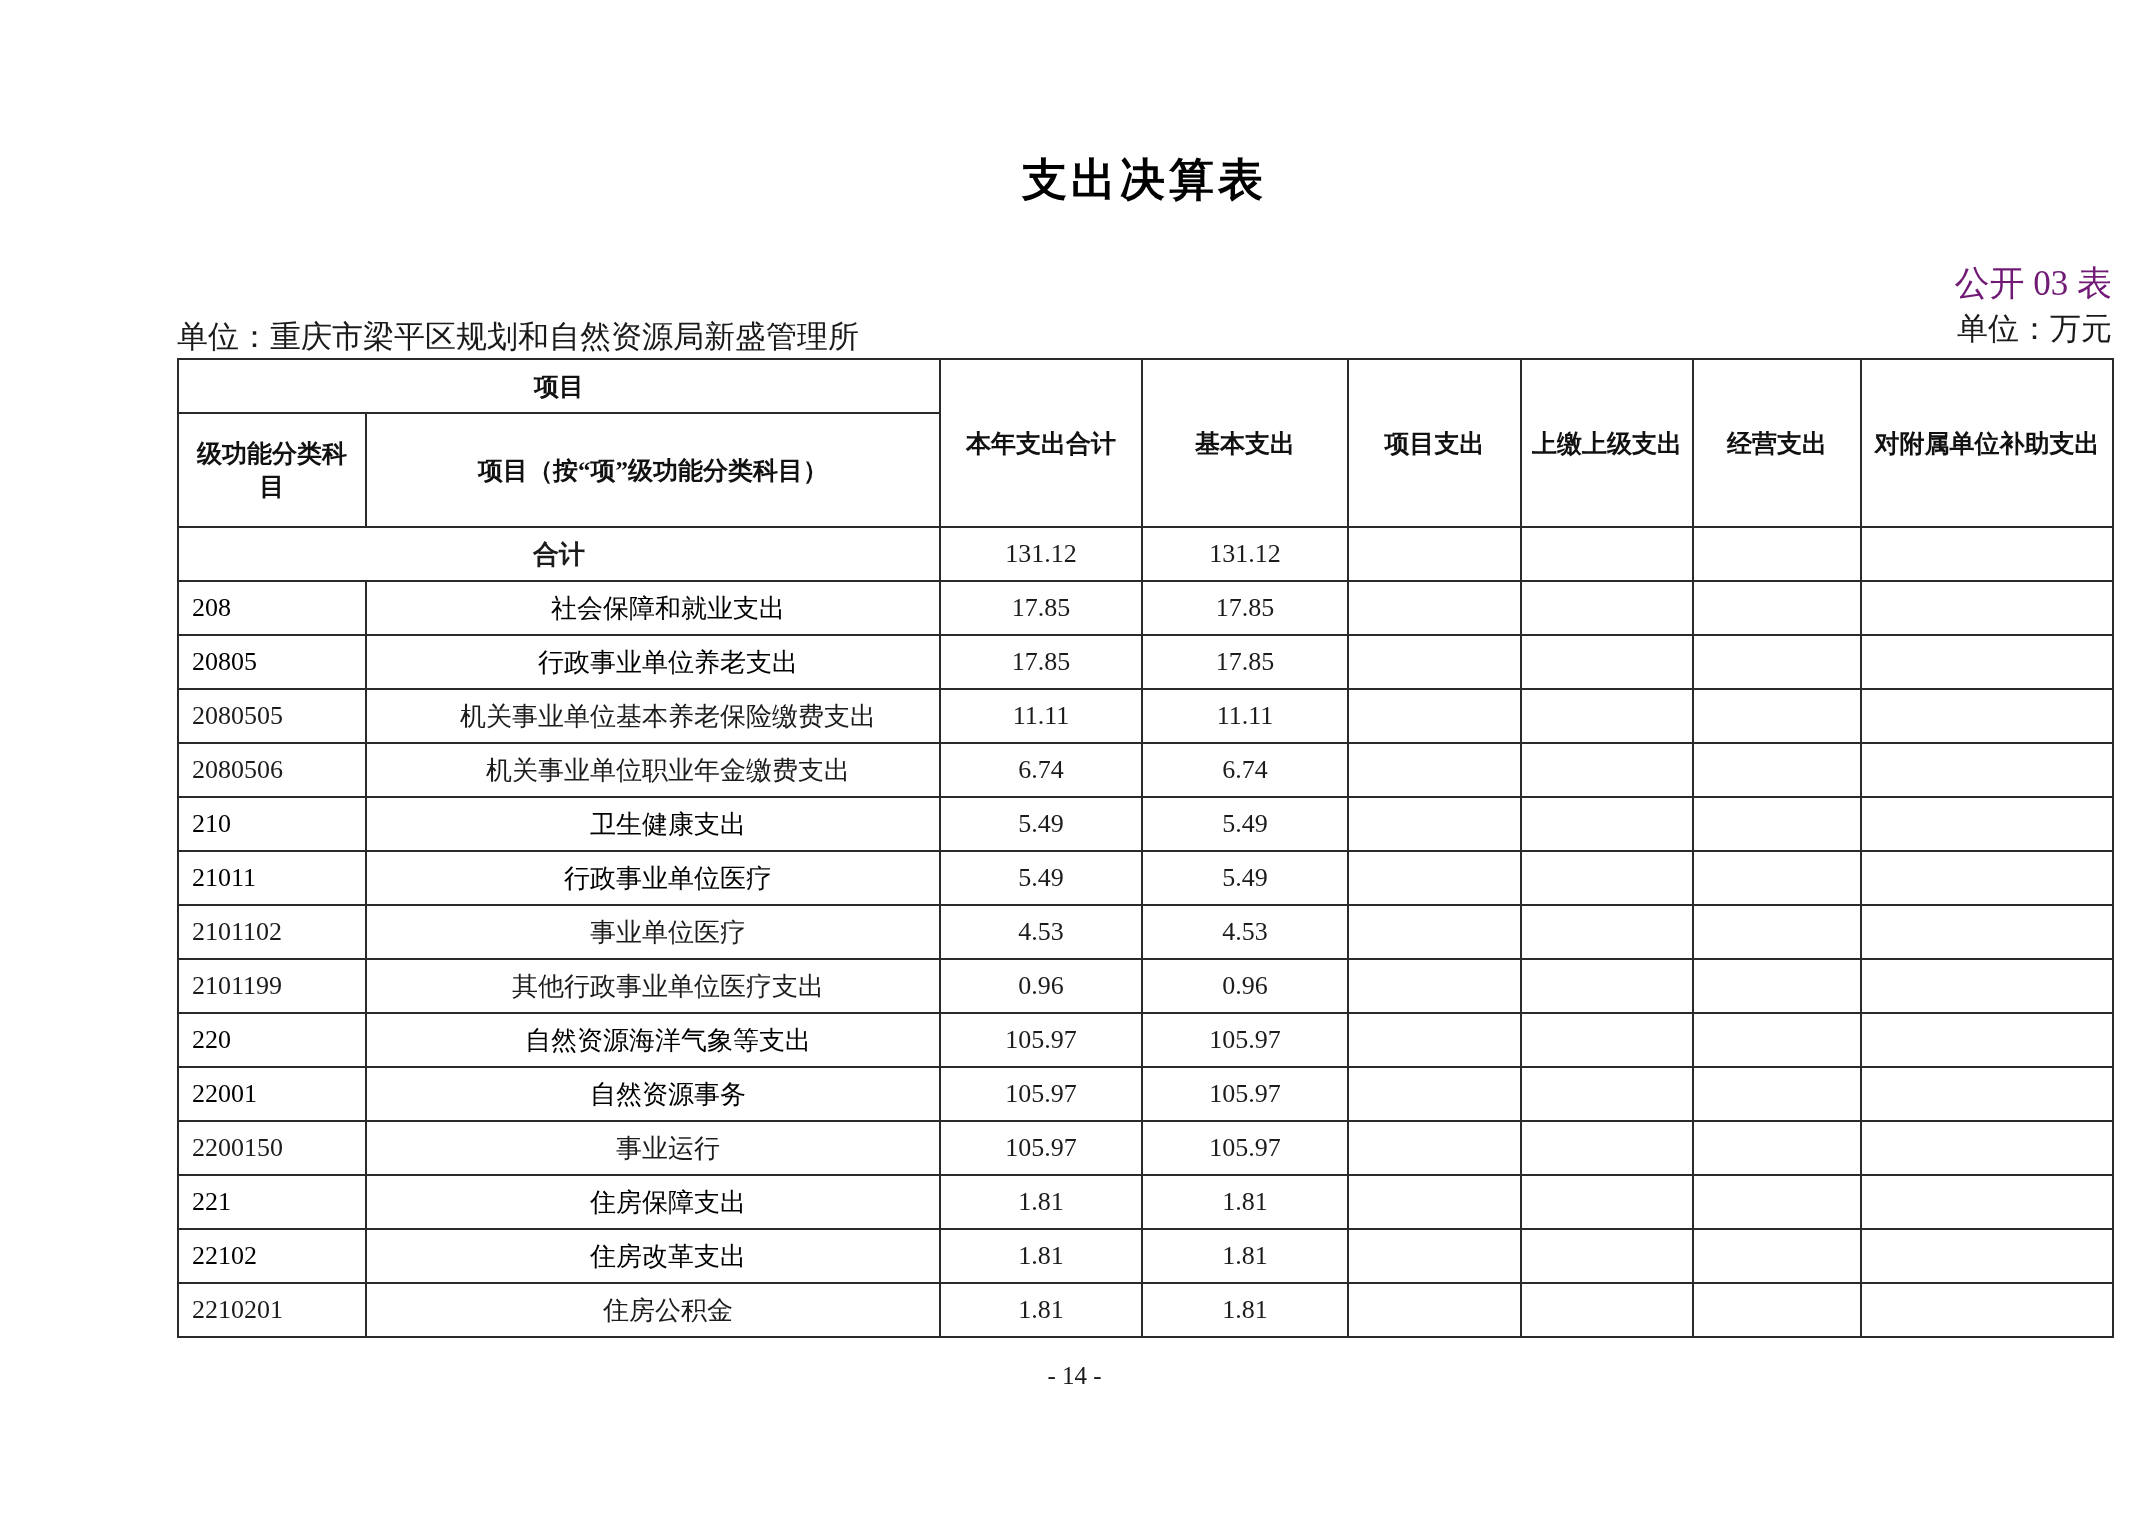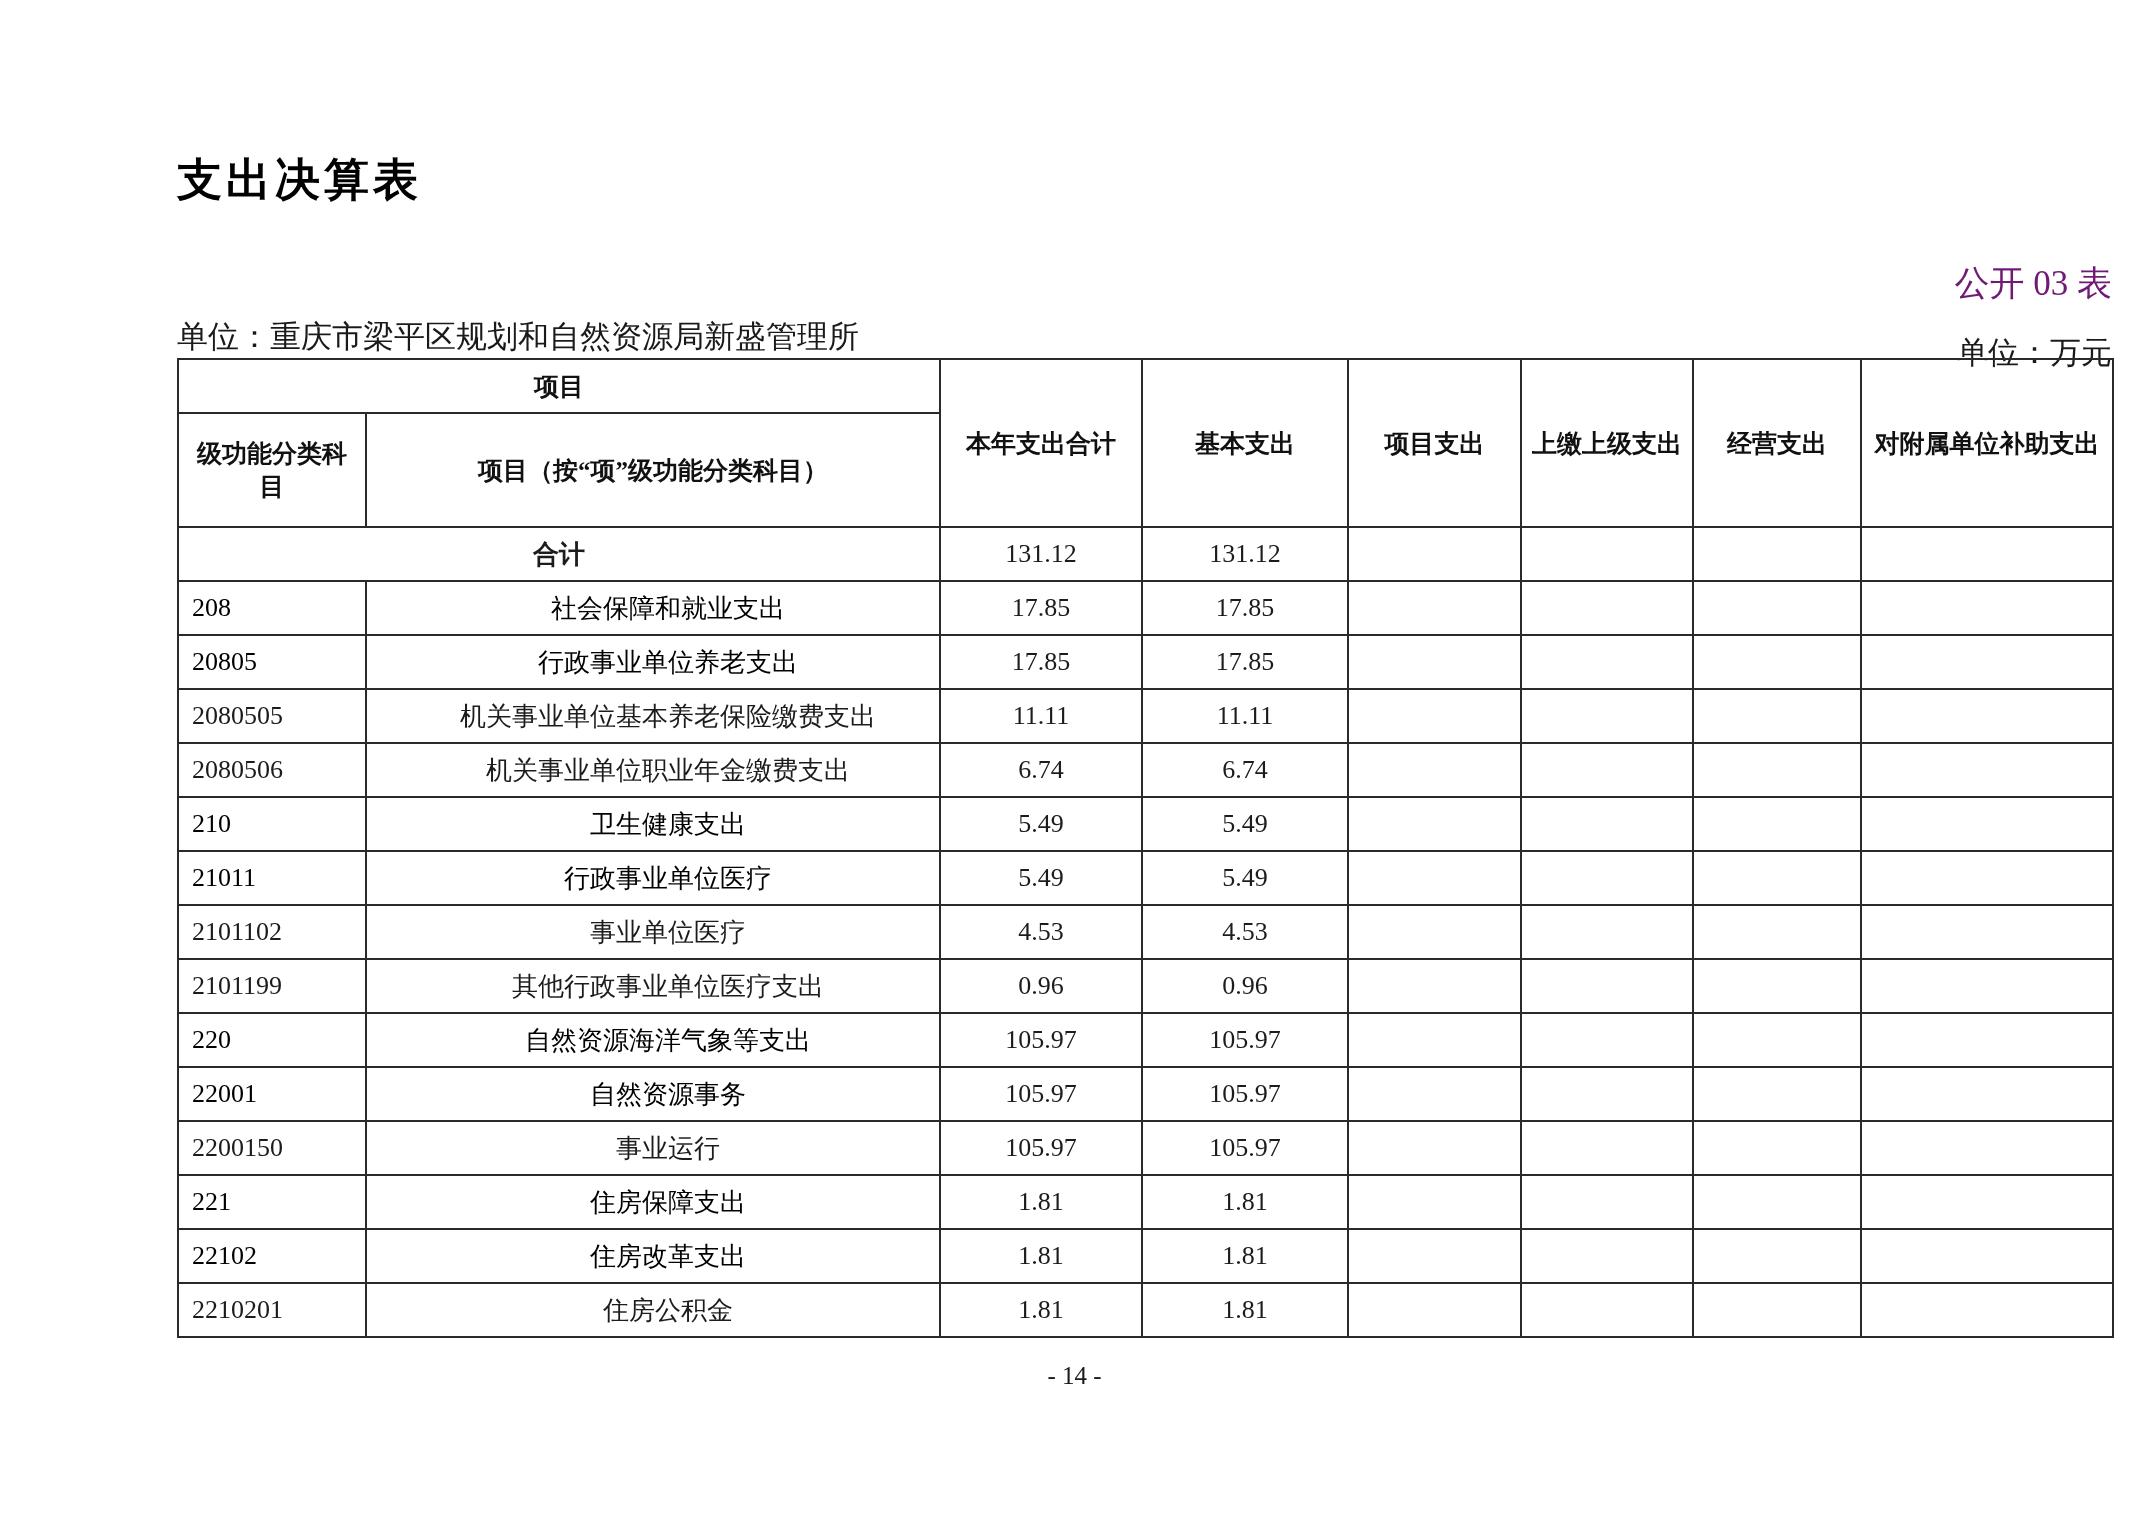--- a/index.html
+++ b/index.html
@@ -11,20 +11,21 @@
   }
   .page {
     position: relative;
     width: 2149px; height: 1520px;
     background: #ffffff;
     overflow: hidden;
   }
   .doc-title {
     position: absolute;
     left: 177px; width: 1935px; top: 150px;
+    text-align: center;
     font-size: 45px;
     font-weight: bold;
     letter-spacing: 4px;
     color: #000;
   }
   .table-code {
     position: absolute;
     right: 37px; top: 260px;
     font-size: 35px;
     color: #701a75;
@@ -33,21 +34,20 @@
     position: absolute;
     left: 177px; top: 316px;
     font-size: 31px;
     color: #1a1a1a;
   }
   .unit-line {
     position: absolute;
     right: 37px; top: 308px;
     font-size: 31px;
     color: #1a1a1a;
-    margin-top: 24px;
   }
   table.fin-table {
     position: absolute;
     left: 177px; top: 358px;
     width: 1935px;
     border-collapse: collapse;
     table-layout: fixed;
   }
   .fin-table th, .fin-table td {
     border: 2px solid #2a2a2a;

